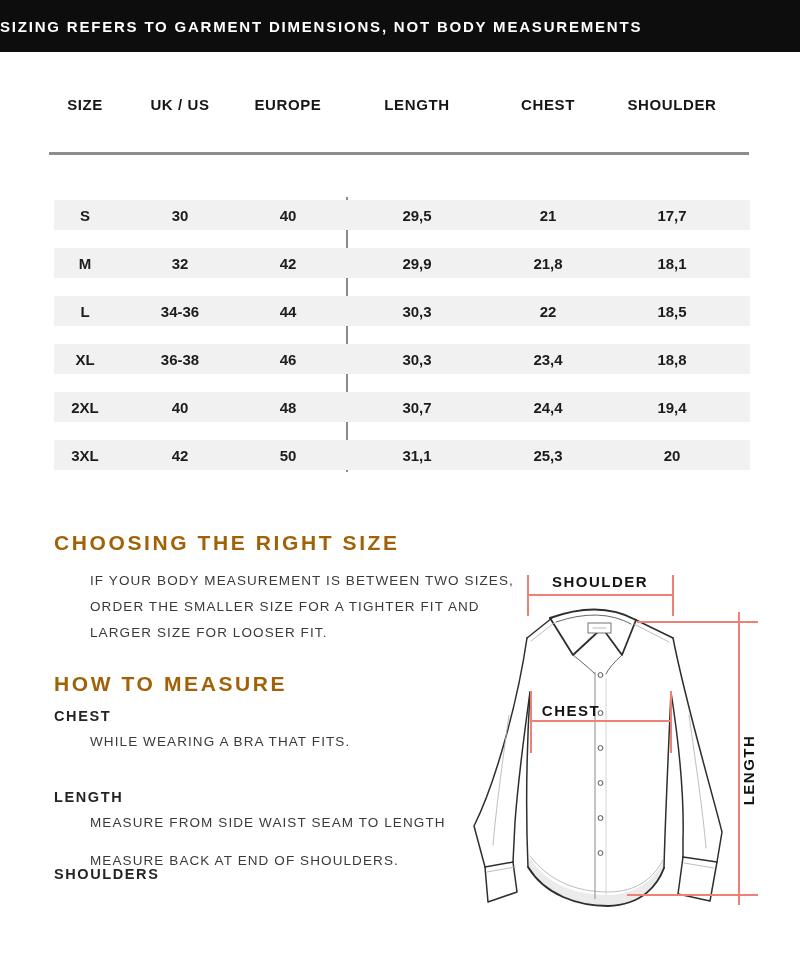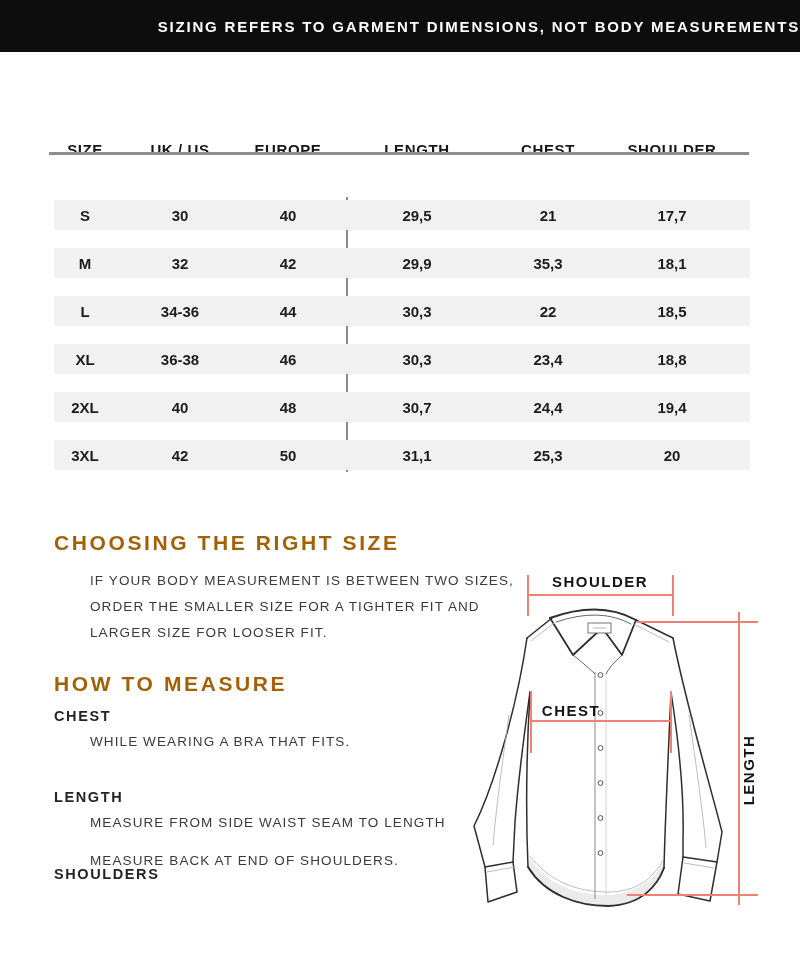--- a/index.html
+++ b/index.html
@@ -4,29 +4,29 @@
 <style>
   * { margin:0; padding:0; box-sizing:border-box; }
   html,body { background:#ffffff; }
   .page {
     position:relative; width:800px; height:958px; background:#ffffff;
     font-family:"Liberation Sans", sans-serif; overflow:hidden;
   }
   
   .banner {
     position:absolute; left:0; top:0; width:800px; height:52px;
-    background:#0d0d0d; display:flex; align-items:center; justify-content:flex-end;
+    background:#0d0d0d; display:flex; align-items:center; justify-content:flex-start;
   }
   .banner-text { color:#ffffff; font-size:15px; font-weight:bold; letter-spacing:1.8px; }
 
   
   .thead { position:absolute; left:54px; top:96px; width:696px; display:flex; }
   .cell { text-align:center; }
   .c0{width:62px} .c1{width:128px} .c2{width:88px} .c3{width:170px} .c4{width:92px} .c5{width:156px}
-  .thead .cell { font-size:15px; font-weight:bold; letter-spacing:0.6px; color:#161616;margin-top:45px; }
+  .thead .cell { font-size:15px; font-weight:bold; letter-spacing:0.6px; color:#161616; }
   .header-rule { position:absolute; left:49px; top:152px; width:700px; height:3px; background:#8d8d8d; }
   .trow {
     position:absolute; left:54px; width:696px; height:30px; background:#f1f1f1;
     display:flex; align-items:center;
   }
   .trow .cell { font-size:15px; font-weight:bold; color:#1c1c1c; }
   .r0{top:200px} .r1{top:248px} .r2{top:296px} .r3{top:344px} .r4{top:392px} .r5{top:440px}
   .col-divider { position:absolute; left:346px; top:197px; width:2px; height:275px; background:#8a8a8a; }
 
   
@@ -73,21 +73,21 @@
     <div class="cell c2">40</div>
     <div class="cell c3">29,5</div>
     <div class="cell c4">21</div>
     <div class="cell c5">17,7</div>
   </div>
   <div class="trow r1">
     <div class="cell c0">M</div>
     <div class="cell c1">32</div>
     <div class="cell c2">42</div>
     <div class="cell c3">29,9</div>
-    <div class="cell c4">35,3</div>
+    <div class="cell c4">21,8</div>
     <div class="cell c5">18,1</div>
   </div>
   <div class="trow r2">
     <div class="cell c0">L</div>
     <div class="cell c1">34-36</div>
     <div class="cell c2">44</div>
     <div class="cell c3">30,3</div>
     <div class="cell c4">22</div>
     <div class="cell c5">18,5</div>
   </div>

